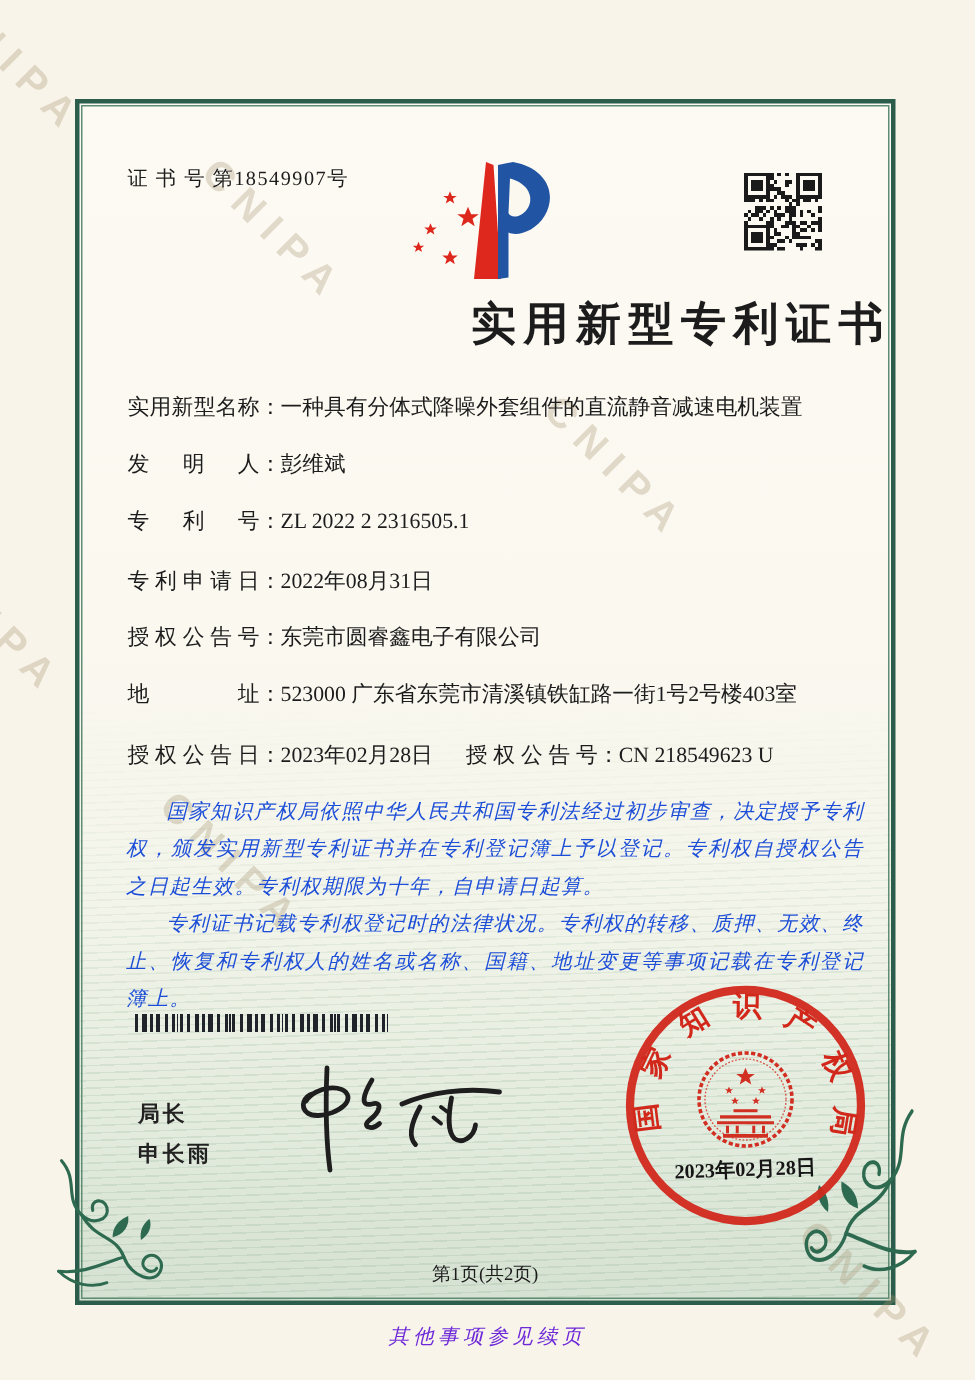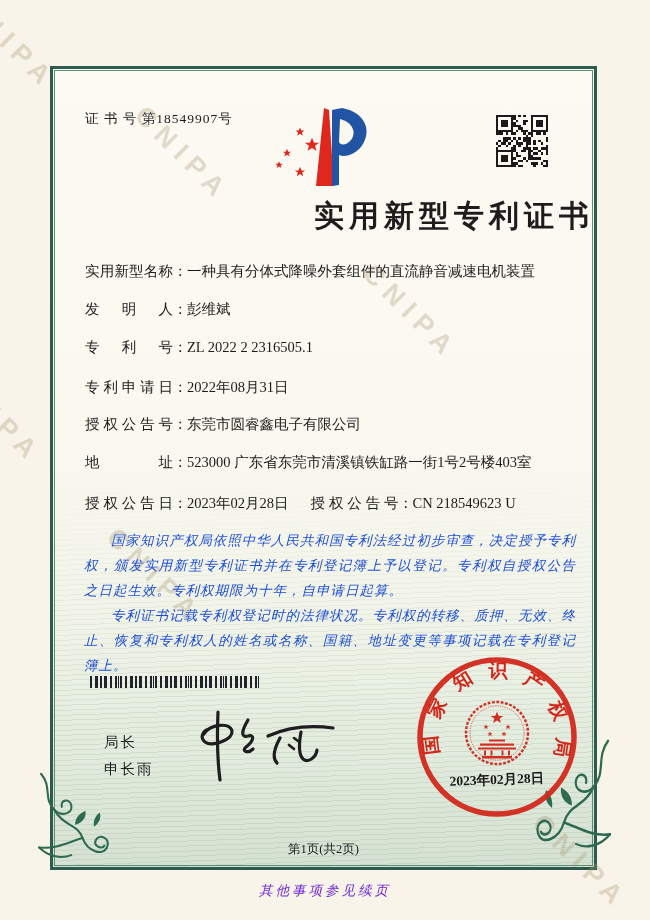--- a/index.html
+++ b/index.html
@@ -49,22 +49,22 @@
     text-align:justify; color:#1d4ed8;
   }
   .paras p{margin:0; text-indent:2em;}
   .barcode{
     position:absolute; left:90px; top:676px; width:170px; height:12px;
     background:
       repeating-linear-gradient(90deg,#20242a 0 2px,rgba(0,0,0,0) 2px 5px),
       repeating-linear-gradient(90deg,#20242a 0 1px,rgba(0,0,0,0) 1px 7px);
   }
   .director-title,.director-name{
-    position:absolute; left:104px; font-family:"Liberation Sans","DejaVu Sans",sans-serif;
-    font-size:14.5px; font-weight:400; letter-spacing:2px; color:#222;
+    position:absolute; left:92px; font-family:"Liberation Sans","DejaVu Sans",sans-serif;
+    font-size:14.5px; font-weight:700; letter-spacing:2px; color:#222;
   }
   .director-title{top:733px;}
   .director-name{top:760px;}
   .signature{position:absolute; left:188px; top:698px;}
   .seal{position:absolute; left:413px; top:653px;}
   .flourish-left{position:absolute; left:32px; top:770px;}
   .flourish-right{position:absolute; left:526px; top:736px; transform:scaleX(-1);}
   .page-num{
     position:absolute; left:53px; top:841px; width:541px; text-align:center; font-size:12.5px;
   }

